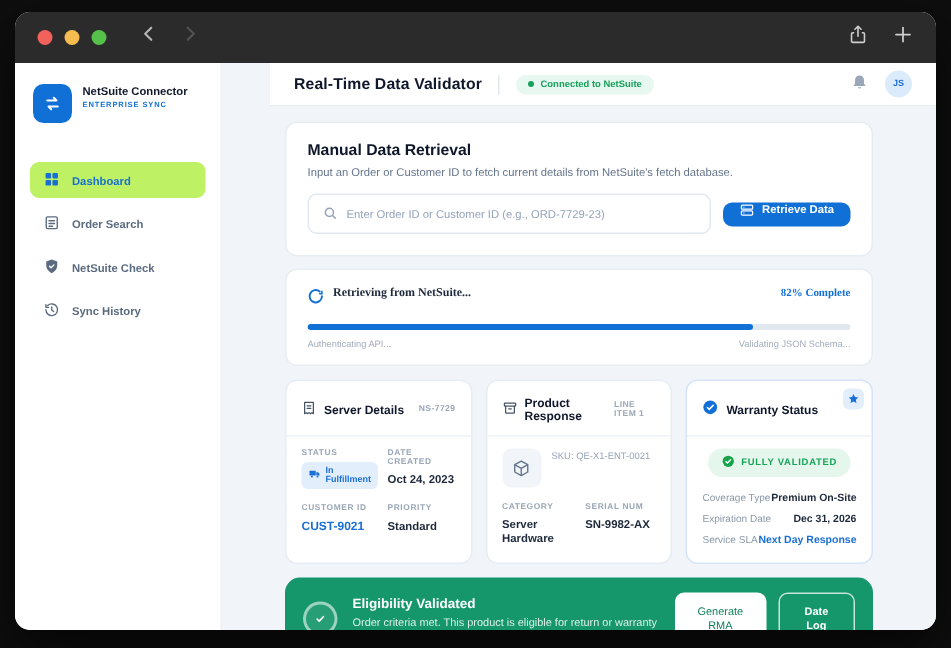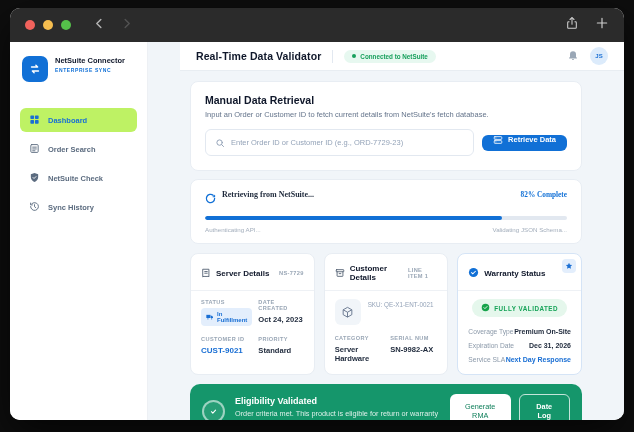--- a/index.html
+++ b/index.html
@@ -309,21 +309,21 @@
 
           <div class="card info-card">
             <div class="info-head">
               <span>
                 <svg width="10" height="10" viewBox="0 0 24 24" fill="none" stroke="#475569" stroke-width="2" stroke-linecap="round" stroke-linejoin="round">
                     <rect x="3" y="4" width="18" height="5" rx="1"></rect>
                     <path d="M5 9v10a1 1 0 0 0 1 1h12a1 1 0 0 0 1-1V9"></path>
                     <path d="M10 13.5h4"></path>
                   </svg>
               </span>
-              <span class="info-title">Customer Details</span>
+              <span class="info-title">Product Response</span>
               <span class="info-ref">LINE ITEM 1</span>
             </div>
             <div class="info-div"></div>
             <div class="prod-row">
               <div class="prod-icon">
                 <svg width="13" height="13" viewBox="0 0 24 24" fill="none" stroke="#64748b" stroke-width="1.7" stroke-linejoin="round">
                     <path d="M12 2.5l8 4.5v9l-8 4.5-8-4.5V7z"></path>
                     <path d="M12 11.5L4 7M12 11.5l8-4.5M12 11.5v9"></path>
                   </svg>
               </div>

